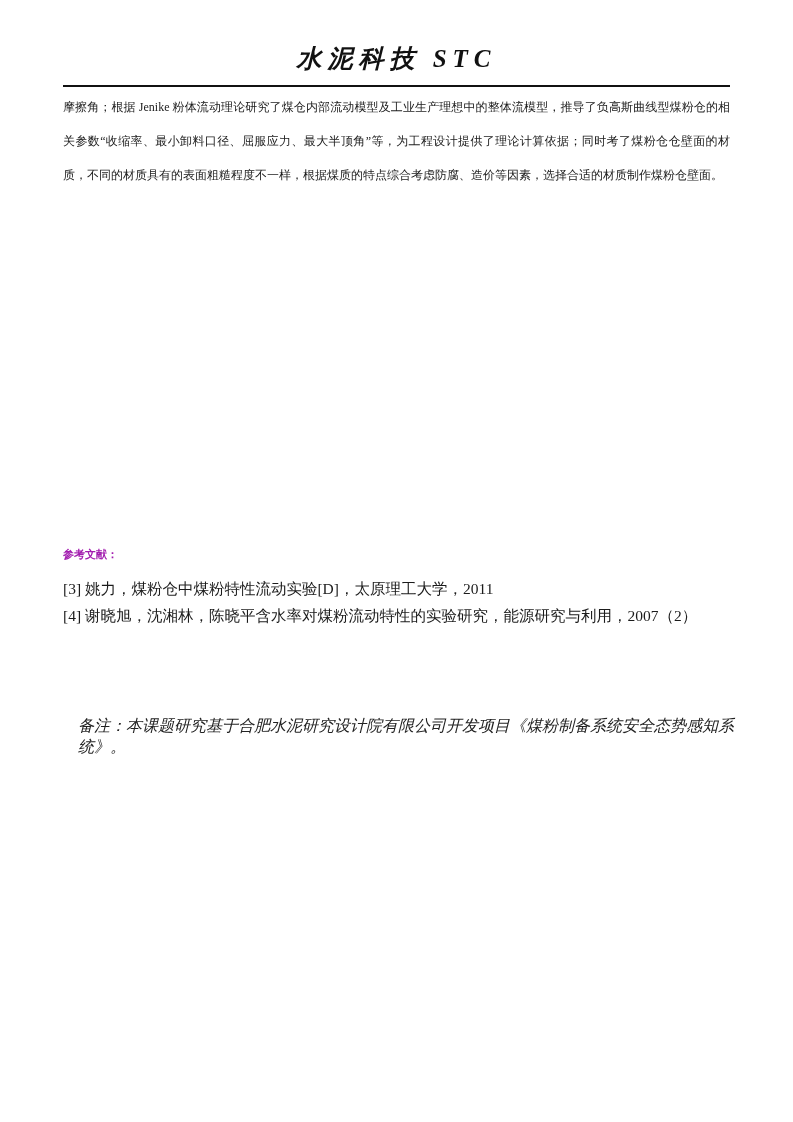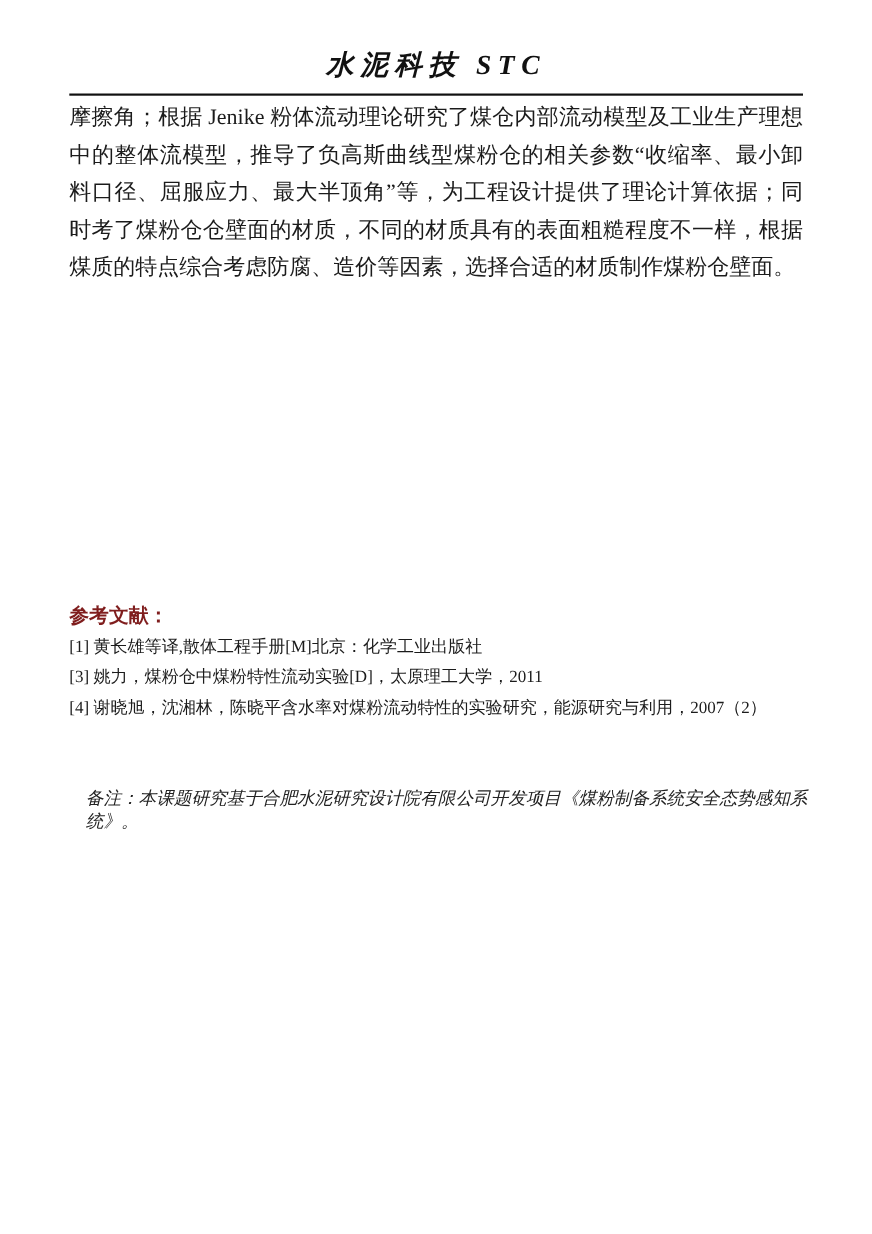--- a/index.html
+++ b/index.html
@@ -31,35 +31,35 @@
     top: 85px;
     width: 667px;
     height: 2px;
     background: #111111;
   }
   .article {
     position: absolute;
     left: 63px;
     top: 90px;
     width: 667px;
-    font-size: 20px;
+    font-size: 12px;
     line-height: 34px;
     text-align: justify;
     text-justify: inter-ideograph;
     color: #1b1b1b;
   }
   .article p { margin: 0; }
   .article p.indent { text-indent: 2em; }
   .ref-heading {
     position: absolute;
     left: 63px;
     top: 547px;
-    font-size: 18px;
+    font-size: 11px;
     font-weight: bold;
-    color: #7f1d1d;
+    color: #a21caf;
   }
   .ref-list {
     position: absolute;
     left: 63px;
     top: 575px;
     width: 667px;
     font-size: 15.5px;
     color: #1b1b1b;
   }
   .ref-item {
@@ -115,21 +115,20 @@
 
   <div class="header-rule"></div>
 
   <div class="article">
     <p class="para">摩擦角；根据 Jenike 粉体流动理论研究了煤仓内部流动模型及工业生产理想中的整体流模型，推导了负高斯曲线型煤粉仓的相关参数“收缩率、最小卸料口径、屈服应力、最大半顶角”等，为工程设计提供了理论计算依据；同时考了煤粉仓仓壁面的材质，不同的材质具有的表面粗糙程度不一样，根据煤质的特点综合考虑防腐、造价等因素，选择合适的材质制作煤粉仓壁面。</p>
   </div>
 
   <div class="ref-heading">参考文献：</div>
 
   <div class="ref-list">
-    <div class="ref-item">[1] 黄长雄等译,散体工程手册[M]北京：化学工业出版社</div>
     <div class="ref-item">[3] 姚力，煤粉仓中煤粉特性流动实验[D]，太原理工大学，2011</div>
     <div class="ref-item">[4] 谢晓旭，沈湘林，陈晓平含水率对煤粉流动特性的实验研究，能源研究与利用，2007（2）</div>
   </div>
 
   <div class="note">备注：本课题研究基于合肥水泥研究设计院有限公司开发项目《煤粉制备系统安全态势感知系统》。</div>
 
   <svg class="footer-rule" viewBox="0 0 667 8" preserveAspectRatio="none">
     <polygon fill="#0a0a0a" points="0,3.4 70,2.2 180,1.4 310,1.0 430,1.6 560,2.4 667,2.8 667,3.6 560,4.4 430,5.8 310,6.4 180,5.8 70,4.6 0,4.2"></polygon>
   </svg>
 

